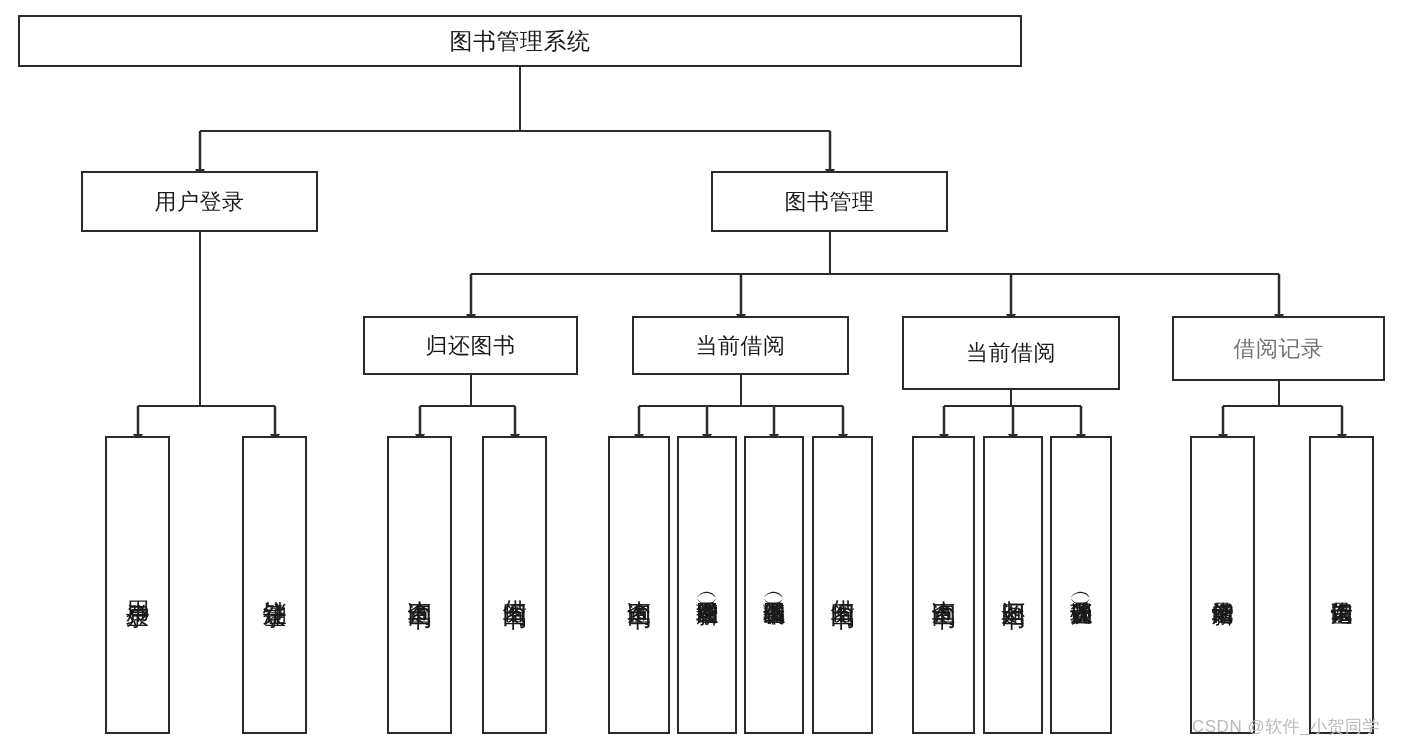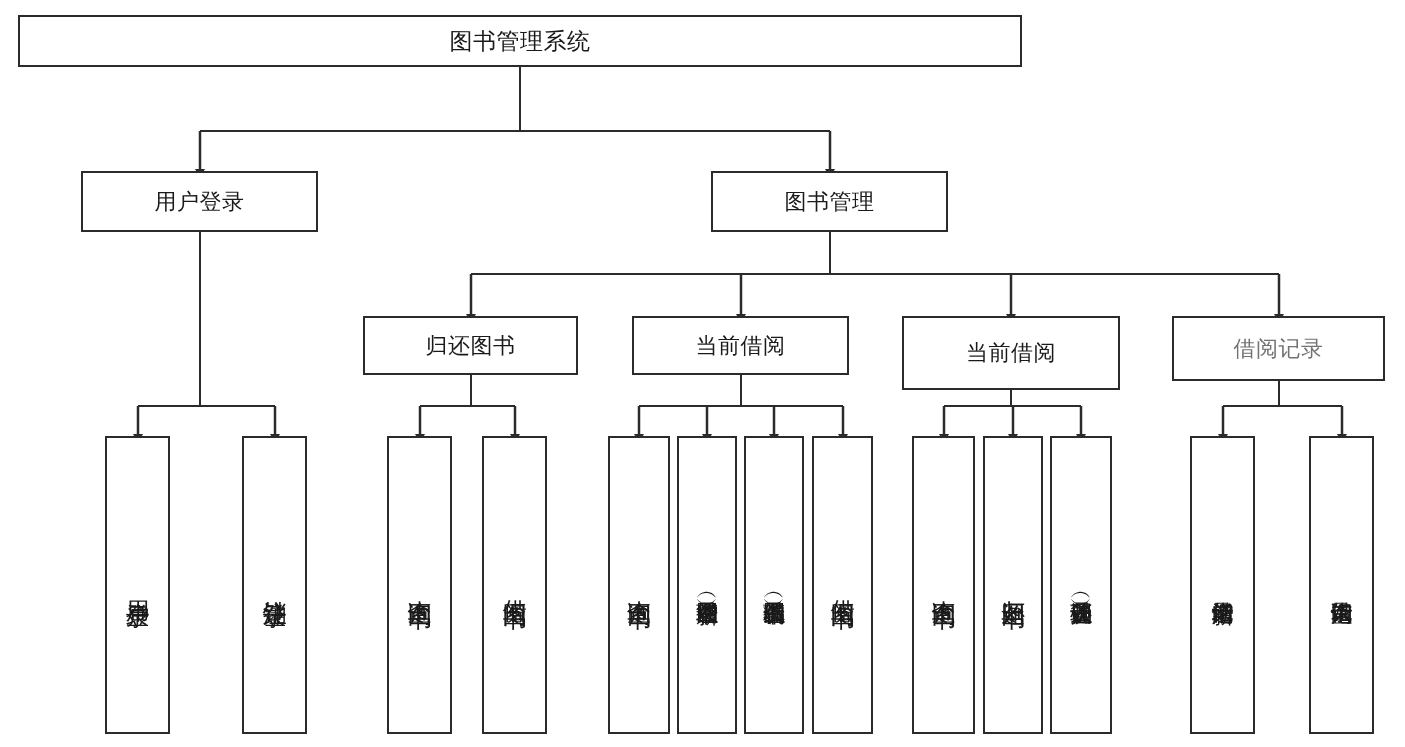--- a/index.html
+++ b/index.html
@@ -182,13 +182,14 @@
         <span class="label">确认归还（管理员）</span>
       </div>
       <div class="node vert tight" style="left: 1190px; top: 436px; width: 65px; height: 298px; border-color: rgb(43, 43, 43); background: rgb(255, 255, 255); color: rgb(26, 26, 26);">
         <span class="label">新增借阅记录</span>
       </div>
       <div class="node vert tight" style="left: 1309px; top: 436px; width: 65px; height: 298px; border-color: rgb(43, 43, 43); background: rgb(255, 255, 255); color: rgb(26, 26, 26);">
         <span class="label">查询借阅记录</span>
       </div>
     </div>
 
+  <div class="watermark" style="left: 1192px; top: 715px; color: rgb(185, 185, 185);">CSDN @软件_小贺同学</div>
 </div>
 
 </body></html>

